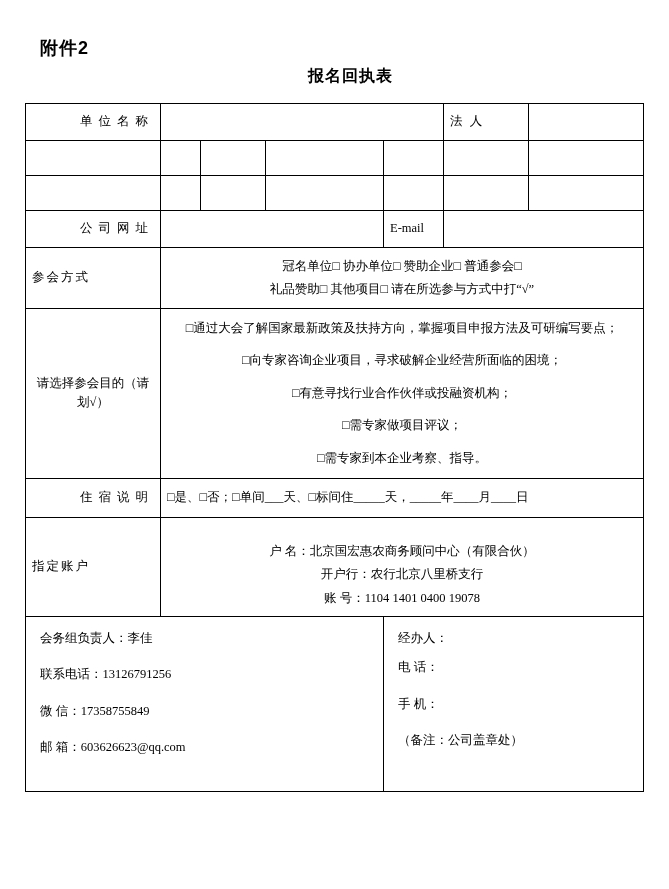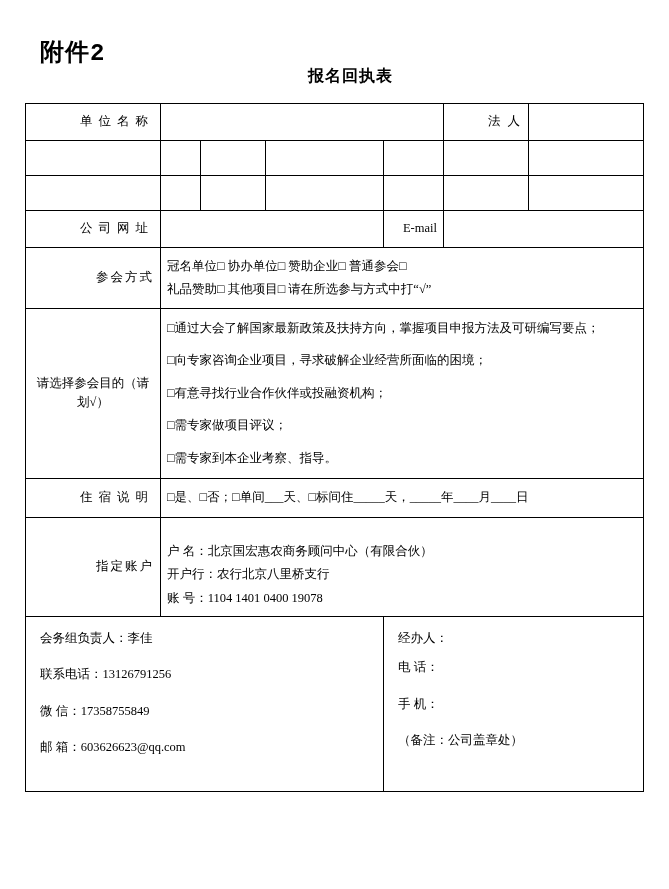--- a/index.html
+++ b/index.html
@@ -18,24 +18,24 @@
     width: 669px;
     height: 889px;
     box-sizing: border-box;
     padding: 0;
     position: relative;
   }
   .attach-label {
     position: absolute;
     left: 40px;
     top: 36px;
-    font-size: 24px;
+    font-size: 18px;
     font-weight: bold;
     letter-spacing: 1px;
-    font-family: Liberation Mono, monospace;
+    font-family: Liberation Sans, sans-serif;
   }
   .doc-title {
     position: absolute;
     left: 0;
     right: 0;
     top: 66px;
     text-align: center;
     font-size: 16px;
     font-weight: bold;
     letter-spacing: 1px;
@@ -50,39 +50,40 @@
     table-layout: fixed;
     font-size: 12.5px;
   }
   table.form td {
     border: 1px solid #000;
     padding: 4px 6px;
     vertical-align: middle;
     line-height: 1.55;
   }
   .lbl {
-    text-align: right;
+    text-align: left;
     letter-spacing: 2px;
     white-space: nowrap;
   }
   .lbl-sp {
     text-align: right;
     letter-spacing: 6px;
     white-space: nowrap;
   }
   .cell-blank { }
   .h-row td { height: 28px; }
   .tall td { height: 42px; }
   .empty-row td { height: 26px; }
   .content {
     text-align: left;
     padding-left: 10px;
   }
   .content p {
     margin: 0 0 4px 0;
+    text-align: center;
   }
   .content p:last-child { margin-bottom: 0; }
   .center-line {
     text-align: center;
   }
   .two-line-lbl {
     text-align: center;
     line-height: 1.6;
   }
   .acct-line { margin: 0 0 10px 0; }

